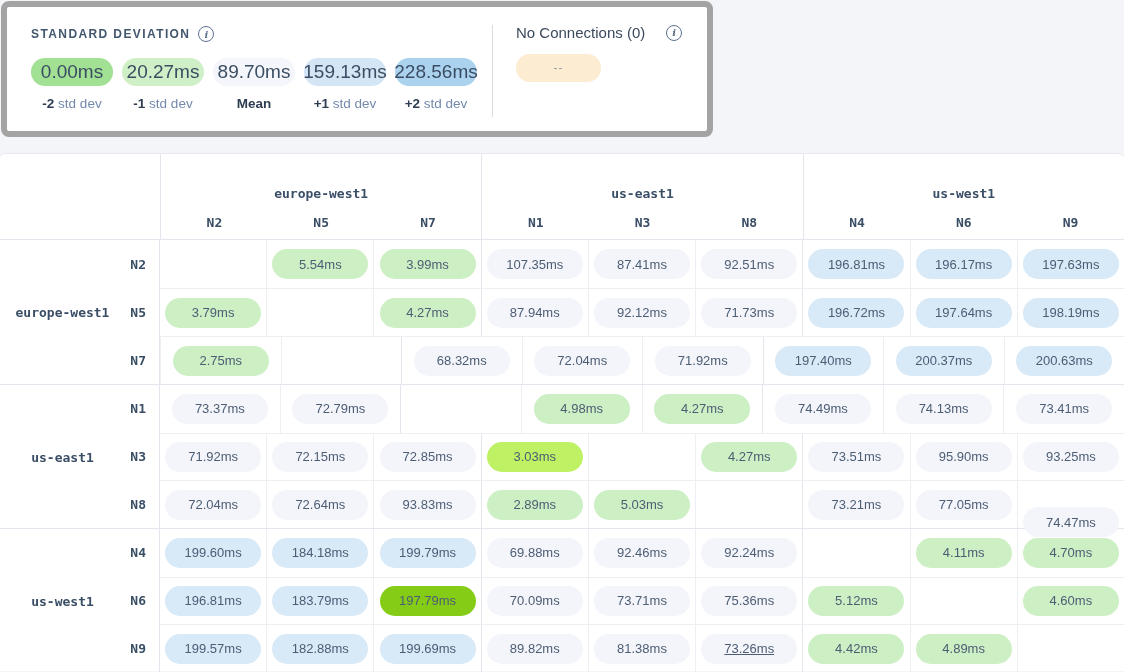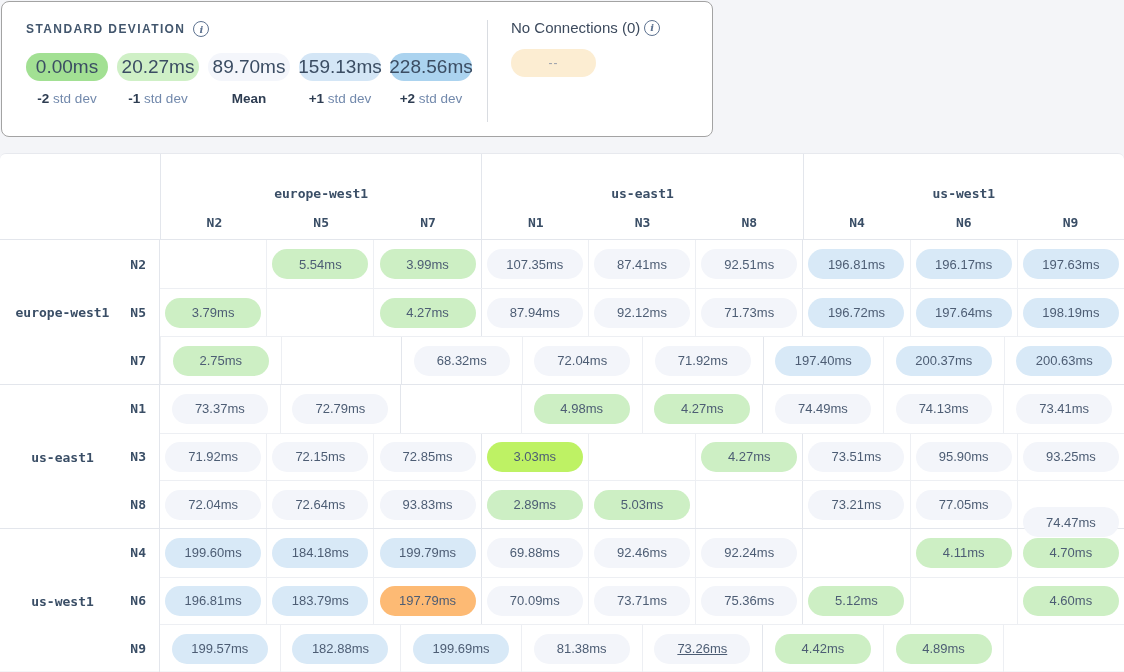--- a/index.html
+++ b/index.html
@@ -10,21 +10,21 @@
     color:#33475b;
     position:relative;
   }
   .mono { font-family:"DejaVu Sans Mono","Liberation Mono",monospace; }
 
   
   .legend-card {
     position:absolute; left:1px; top:1px;
     width:712px; height:136px;
     background:#ffffff;
-    border:1px solid #a3a3a3;
+    border:6px solid #a3a3a3;
     border-radius:8px;
     display:flex;
   }
   .legend-left { padding:19px 0 0 24px; width:471px; }
   .legend-title-row { display:flex; align-items:center; gap:8px; margin-bottom:16px; }
   .legend-title {
     font-size:12px; font-weight:bold; letter-spacing:1.4px;
     color:#42566d;
   }
   .info-icon {
@@ -38,21 +38,21 @@
   .legend-stop { width:82px; display:flex; flex-direction:column; align-items:center; }
   .legend-pill {
     width:82px; height:28px; border-radius:14px;
     display:flex; align-items:center; justify-content:center;
     font-size:19px; color:#3b4d63;
   }
   .legend-stop-label { margin-top:10px; font-size:13.5px; color:#7289ac; white-space:nowrap; }
   .legend-stop-label b { color:#2e3d52; font-weight:bold; }
   .legend-divider { width:1px; background:#d9dce1; margin:18px 0 14px 14px; }
   .legend-right { padding:17px 0 0 23px; }
-  .noconn-title-row { display:flex; align-items:center; gap:4px; margin-bottom:13px; }
+  .noconn-title-row { display:flex; align-items:center; gap:21px; margin-bottom:13px; }
   .noconn-label { font-size:15px; color:#3c4a5d; }
   .noconn-pill {
     width:85px; height:28px; border-radius:14px;
     display:flex; align-items:center; justify-content:center;
     font-size:12px; color:#9aa0ab; letter-spacing:1px;
   }
 
   
   .matrix-card {
     position:absolute; left:0; top:153px;
@@ -392,21 +392,21 @@
             </div>
           </div>
           <div class="data-row">
             <div class="data-cell first">
               <div class="pill" style="background: rgb(216, 233, 247);">196.81ms</div>
             </div>
             <div class="data-cell">
               <div class="pill" style="background: rgb(216, 233, 247);">183.79ms</div>
             </div>
             <div class="data-cell">
-              <div class="pill" style="background: #fdba74;">197.79ms</div>
+              <div class="pill" style="background: #84cc16;">197.79ms</div>
             </div>
             <div class="data-cell group-start">
               <div class="pill" style="background: rgb(243, 245, 250);">70.09ms</div>
             </div>
             <div class="data-cell">
               <div class="pill" style="background: rgb(243, 245, 250);">73.71ms</div>
             </div>
             <div class="data-cell">
               <div class="pill" style="background: rgb(243, 245, 250);">75.36ms</div>
             </div>
@@ -420,20 +420,23 @@
           </div>
           <div class="data-row">
             <div class="data-cell first">
               <div class="pill" style="background: rgb(216, 233, 247);">199.57ms</div>
             </div>
             <div class="data-cell">
               <div class="pill" style="background: rgb(216, 233, 247);">182.88ms</div>
             </div>
             <div class="data-cell">
               <div class="pill" style="background: rgb(216, 233, 247);">199.69ms</div>
+            </div>
+            <div class="data-cell group-start">
+              <div class="pill" style="background: rgb(243, 245, 250);">89.82ms</div>
             </div>
             <div class="data-cell">
               <div class="pill" style="background: rgb(243, 245, 250);">81.38ms</div>
             </div>
             <div class="data-cell">
               <div class="pill" style="background: rgb(243, 245, 250); text-decoration: underline;">73.26ms</div>
             </div>
             <div class="data-cell group-start">
               <div class="pill" style="background: rgb(205, 239, 196);">4.42ms</div>
             </div>

